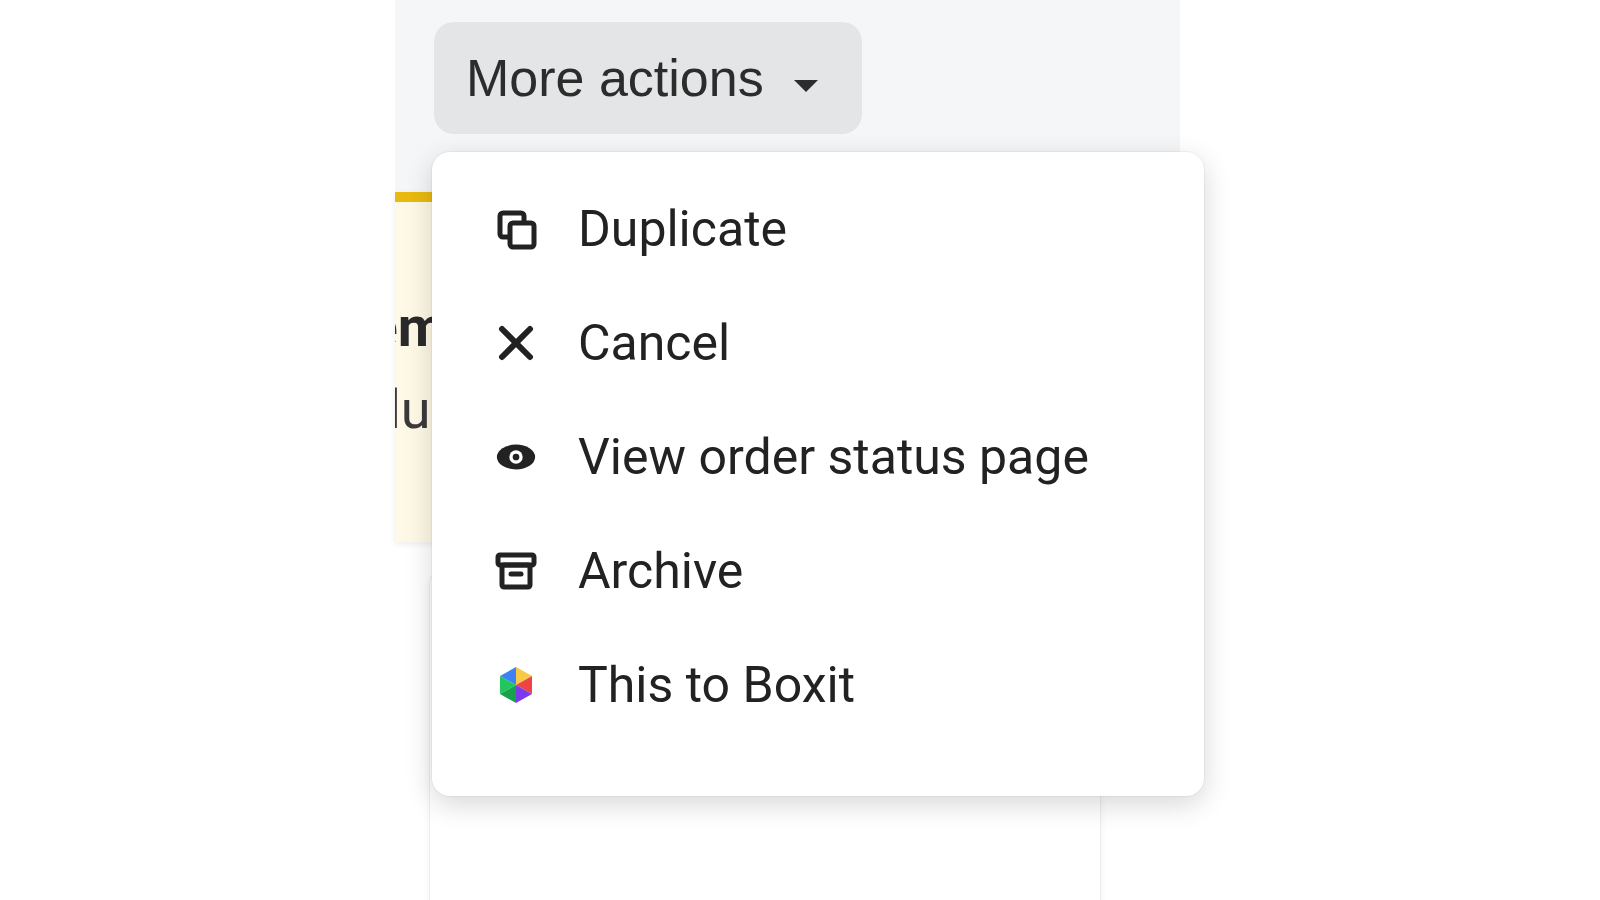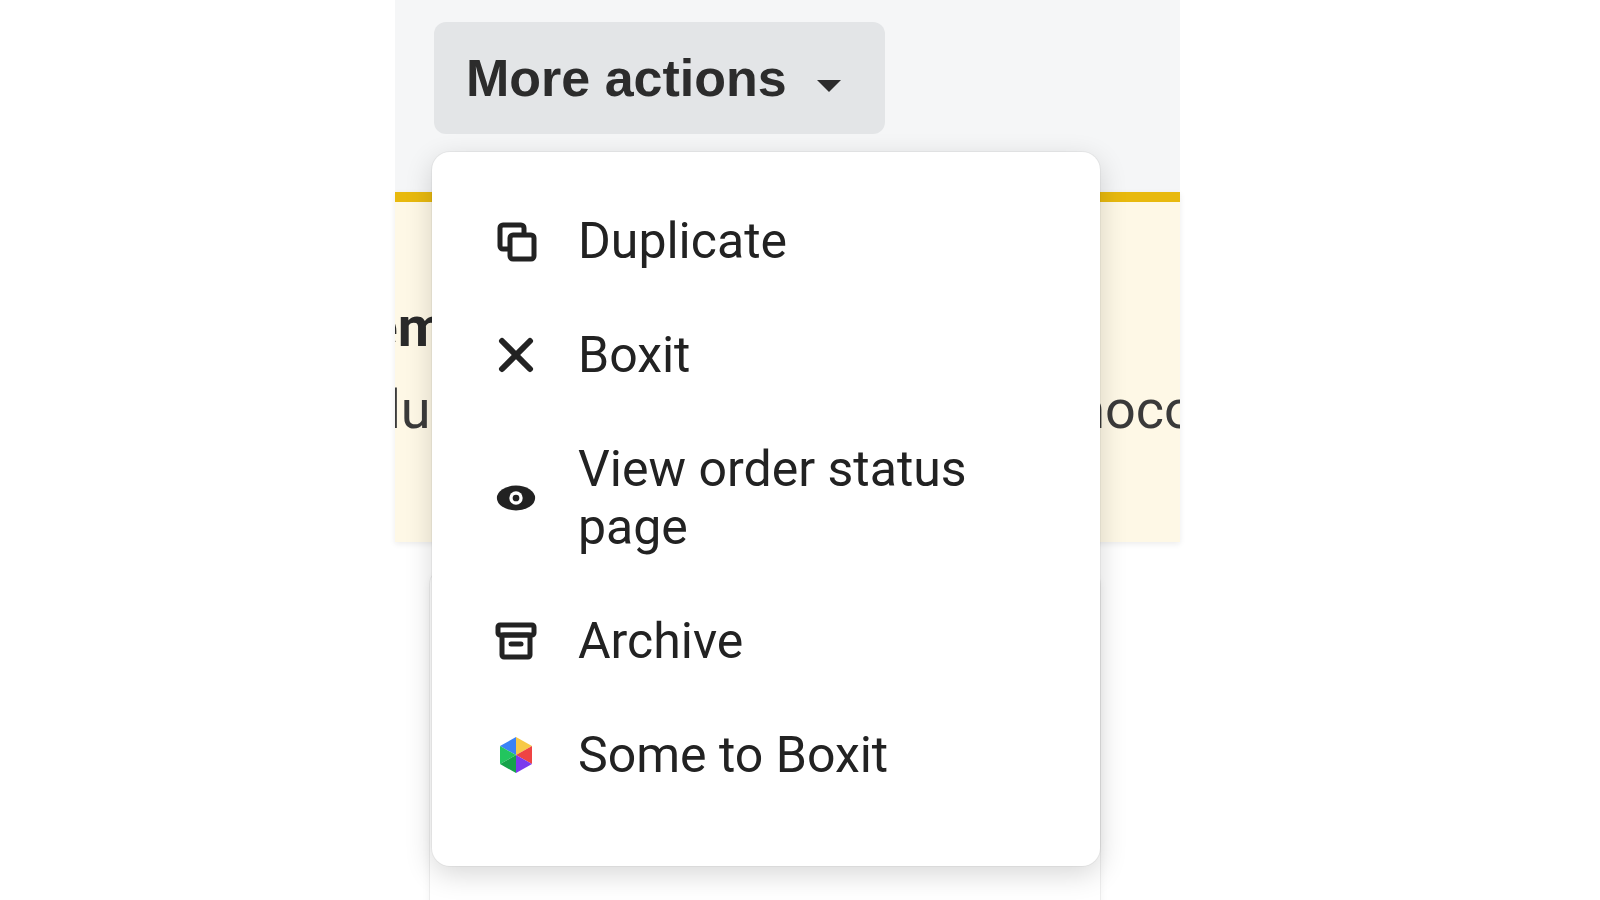--- a/index.html
+++ b/index.html
@@ -23,29 +23,29 @@
       height: 192px;
       background: #f5f6f7;
       border-bottom: none;
     }
     .more-actions-btn {
       position: absolute;
       left: 434px;
       top: 22px;
       background: #e3e5e7;
       border: none;
-      border-radius: 12px;
+      border-radius: 20px;
       padding: 26px 42px 26px 32px;
       display: flex;
       align-items: center;
       gap: 28px;
       cursor: pointer;
       font-size: 52px;
       color: #2c2c2c;
-      font-weight: 700;
+      font-weight: 400;
     }
     .caret-down {
       display: inline-block;
     }
     .alert-banner {
       position: absolute;
       left: 395px;
       top: 192px;
       right: 420px;
       height: 350px;
@@ -77,25 +77,25 @@
       right: 500px;
       height: 600px;
       background: #ffffff;
       border-radius: 14px;
       box-shadow: 0 0 0 1px rgba(0,0,0,0.05), 0 4px 10px rgba(0,0,0,0.06);
     }
     .dropdown-menu {
       position: absolute;
       left: 432px;
       top: 152px;
-      width: 668px;
+      width: 772px;
       background: #ffffff;
       border-radius: 18px;
       box-shadow: 0 8px 28px rgba(0,0,0,0.16), 0 0 0 1px rgba(0,0,0,0.04);
-      padding: 32px 0 54px 0;
+      padding: 20px 0 54px 0;
       z-index: 100;
     }
     .menu-item {
       display: flex;
       align-items: center;
       gap: 40px;
       padding: 28px 54px 28px 62px;
       cursor: pointer;
       font-size: 50px;
       color: #222222;
@@ -146,21 +146,21 @@
     <span class="menu-label">Duplicate</span>
   </div>
 
   <div class="menu-item">
     <span class="menu-icon">
       <svg width="44" height="44" viewBox="0 0 44 44">
         <line x1="8" y1="8" x2="36" y2="36" stroke="#222" stroke-width="6" stroke-linecap="round"></line>
         <line x1="36" y1="8" x2="8" y2="36" stroke="#222" stroke-width="6" stroke-linecap="round"></line>
       </svg>
     </span>
-    <span class="menu-label">Boxit</span>
+    <span class="menu-label">Cancel</span>
   </div>
 
   <div class="menu-item">
     <span class="menu-icon">
       <svg width="46" height="46" viewBox="0 0 46 46">
         <ellipse cx="23" cy="23" rx="20" ry="13" fill="#222"></ellipse>
         <circle cx="23" cy="23" r="7" fill="#fff"></circle>
         <circle cx="23" cy="23" r="3.5" fill="#222"></circle>
       </svg>
     </span>
@@ -183,16 +183,16 @@
       <svg width="42" height="42" viewBox="0 0 42 42">
         <polygon points="21,3 37,12 37,30 21,39 5,30 5,12" fill="#fff" stroke="none"></polygon>
         <polygon points="21,3 37,12 21,21" fill="#f7c948"></polygon>
         <polygon points="21,3 5,12 21,21" fill="#3b82f6"></polygon>
         <polygon points="5,12 5,30 21,21" fill="#22c55e"></polygon>
         <polygon points="37,12 37,30 21,21" fill="#ef4444"></polygon>
         <polygon points="21,39 5,30 21,21" fill="#16a34a"></polygon>
         <polygon points="21,39 37,30 21,21" fill="#7c3aed"></polygon>
       </svg>
     </span>
-    <span class="menu-label">Some to Boxit</span>
+    <span class="menu-label">This to Boxit</span>
   </div>
 
 </div>
 
 </body></html>

